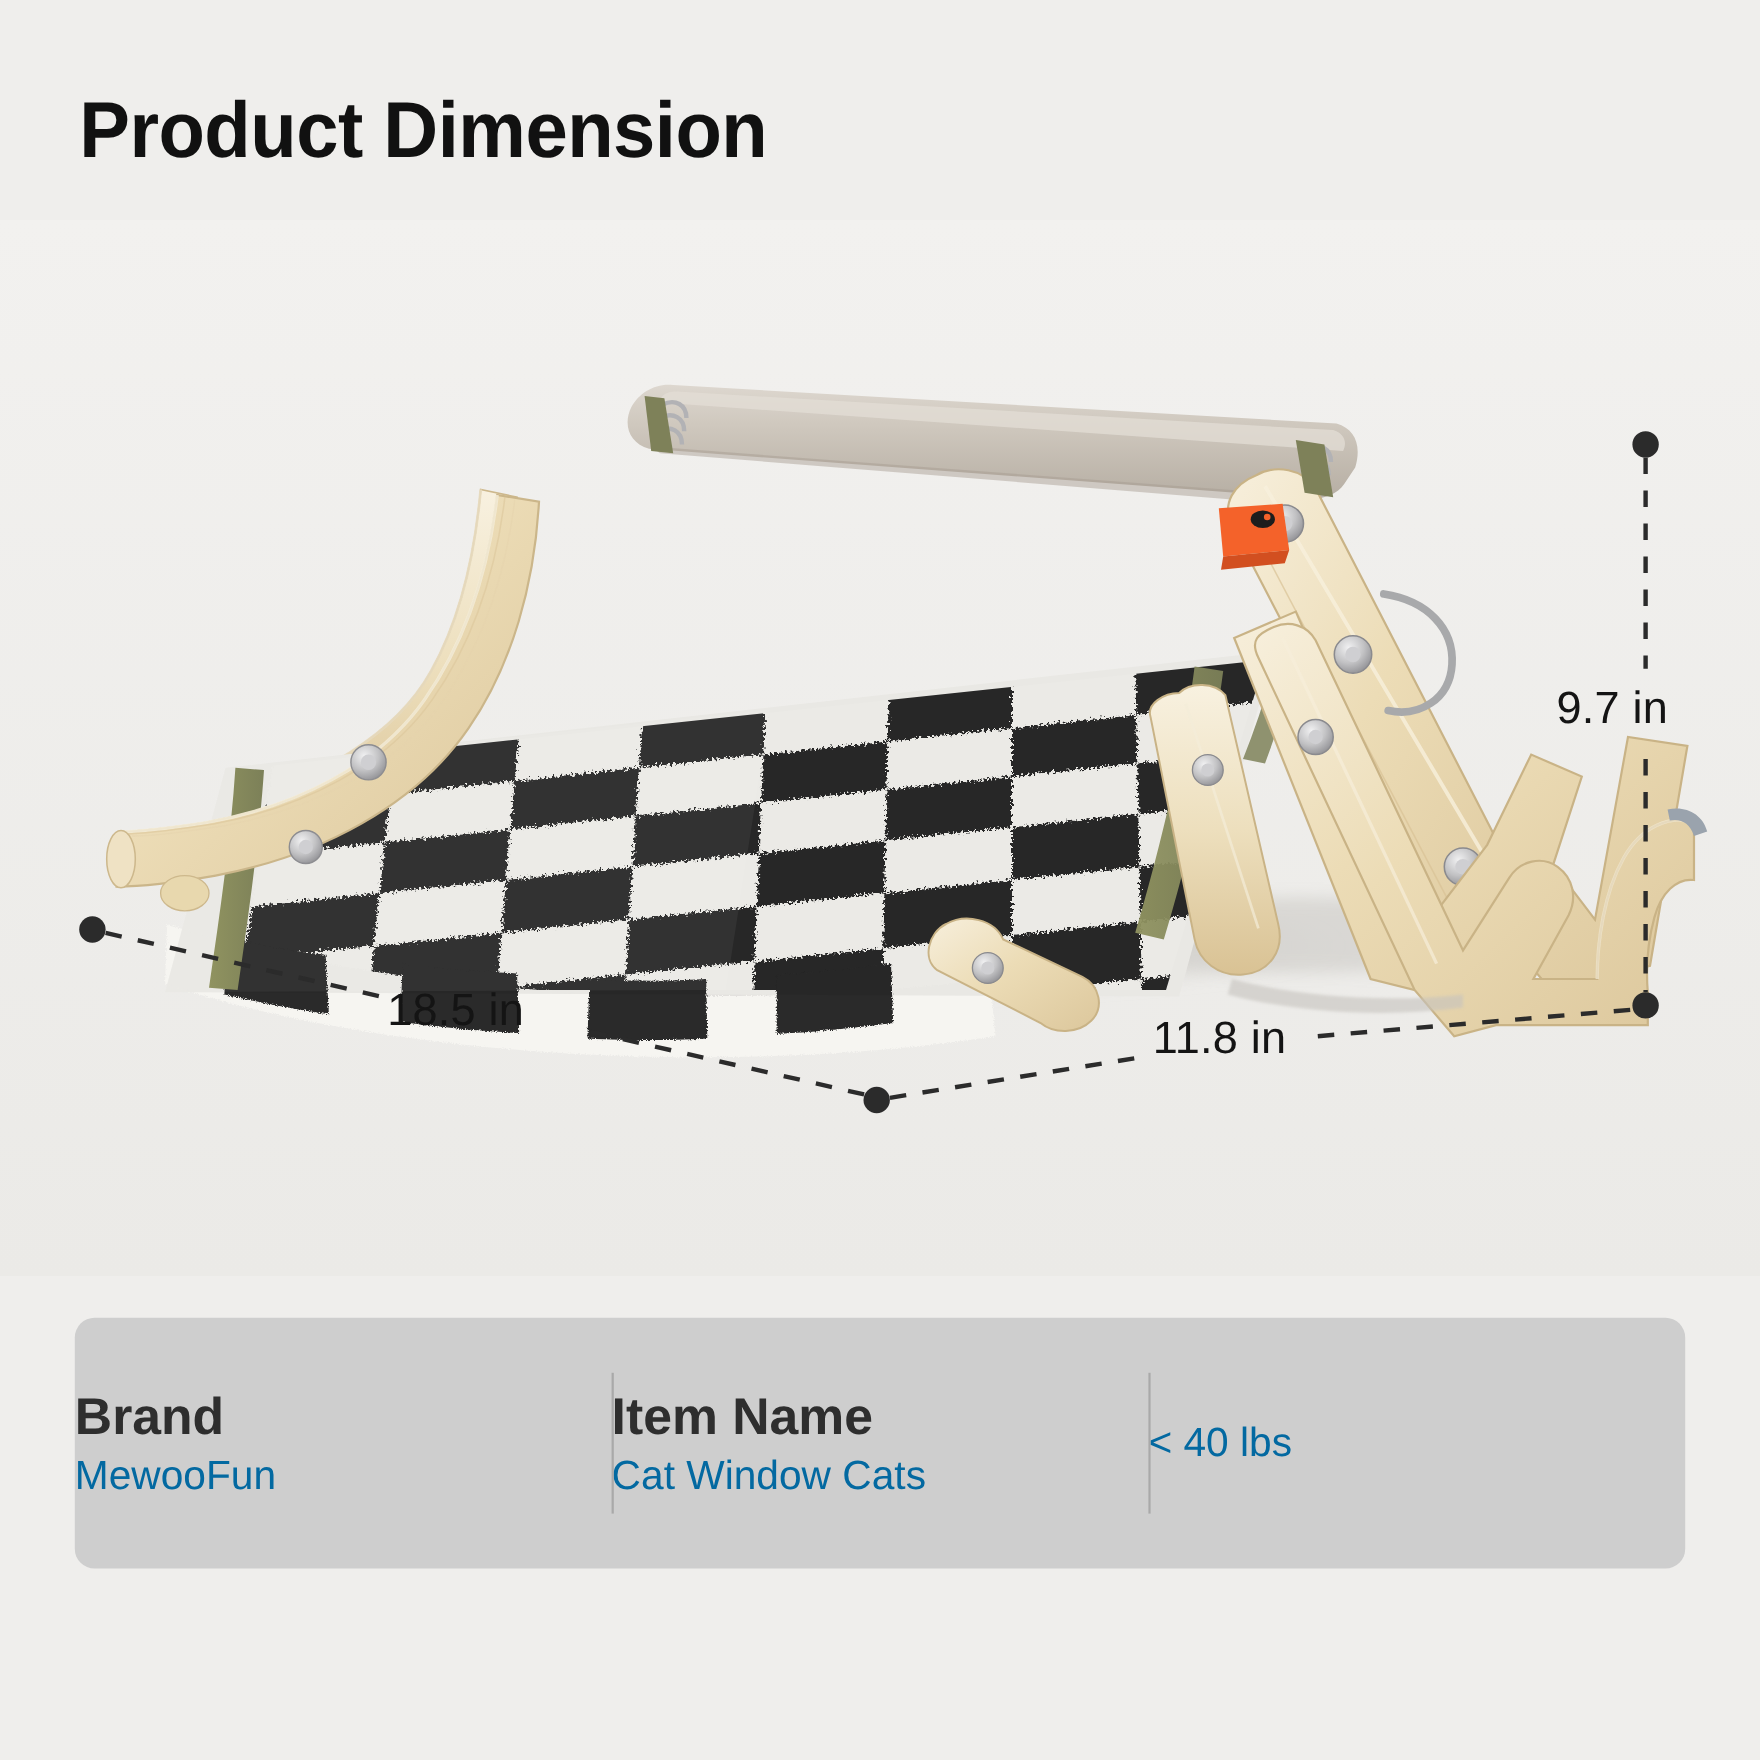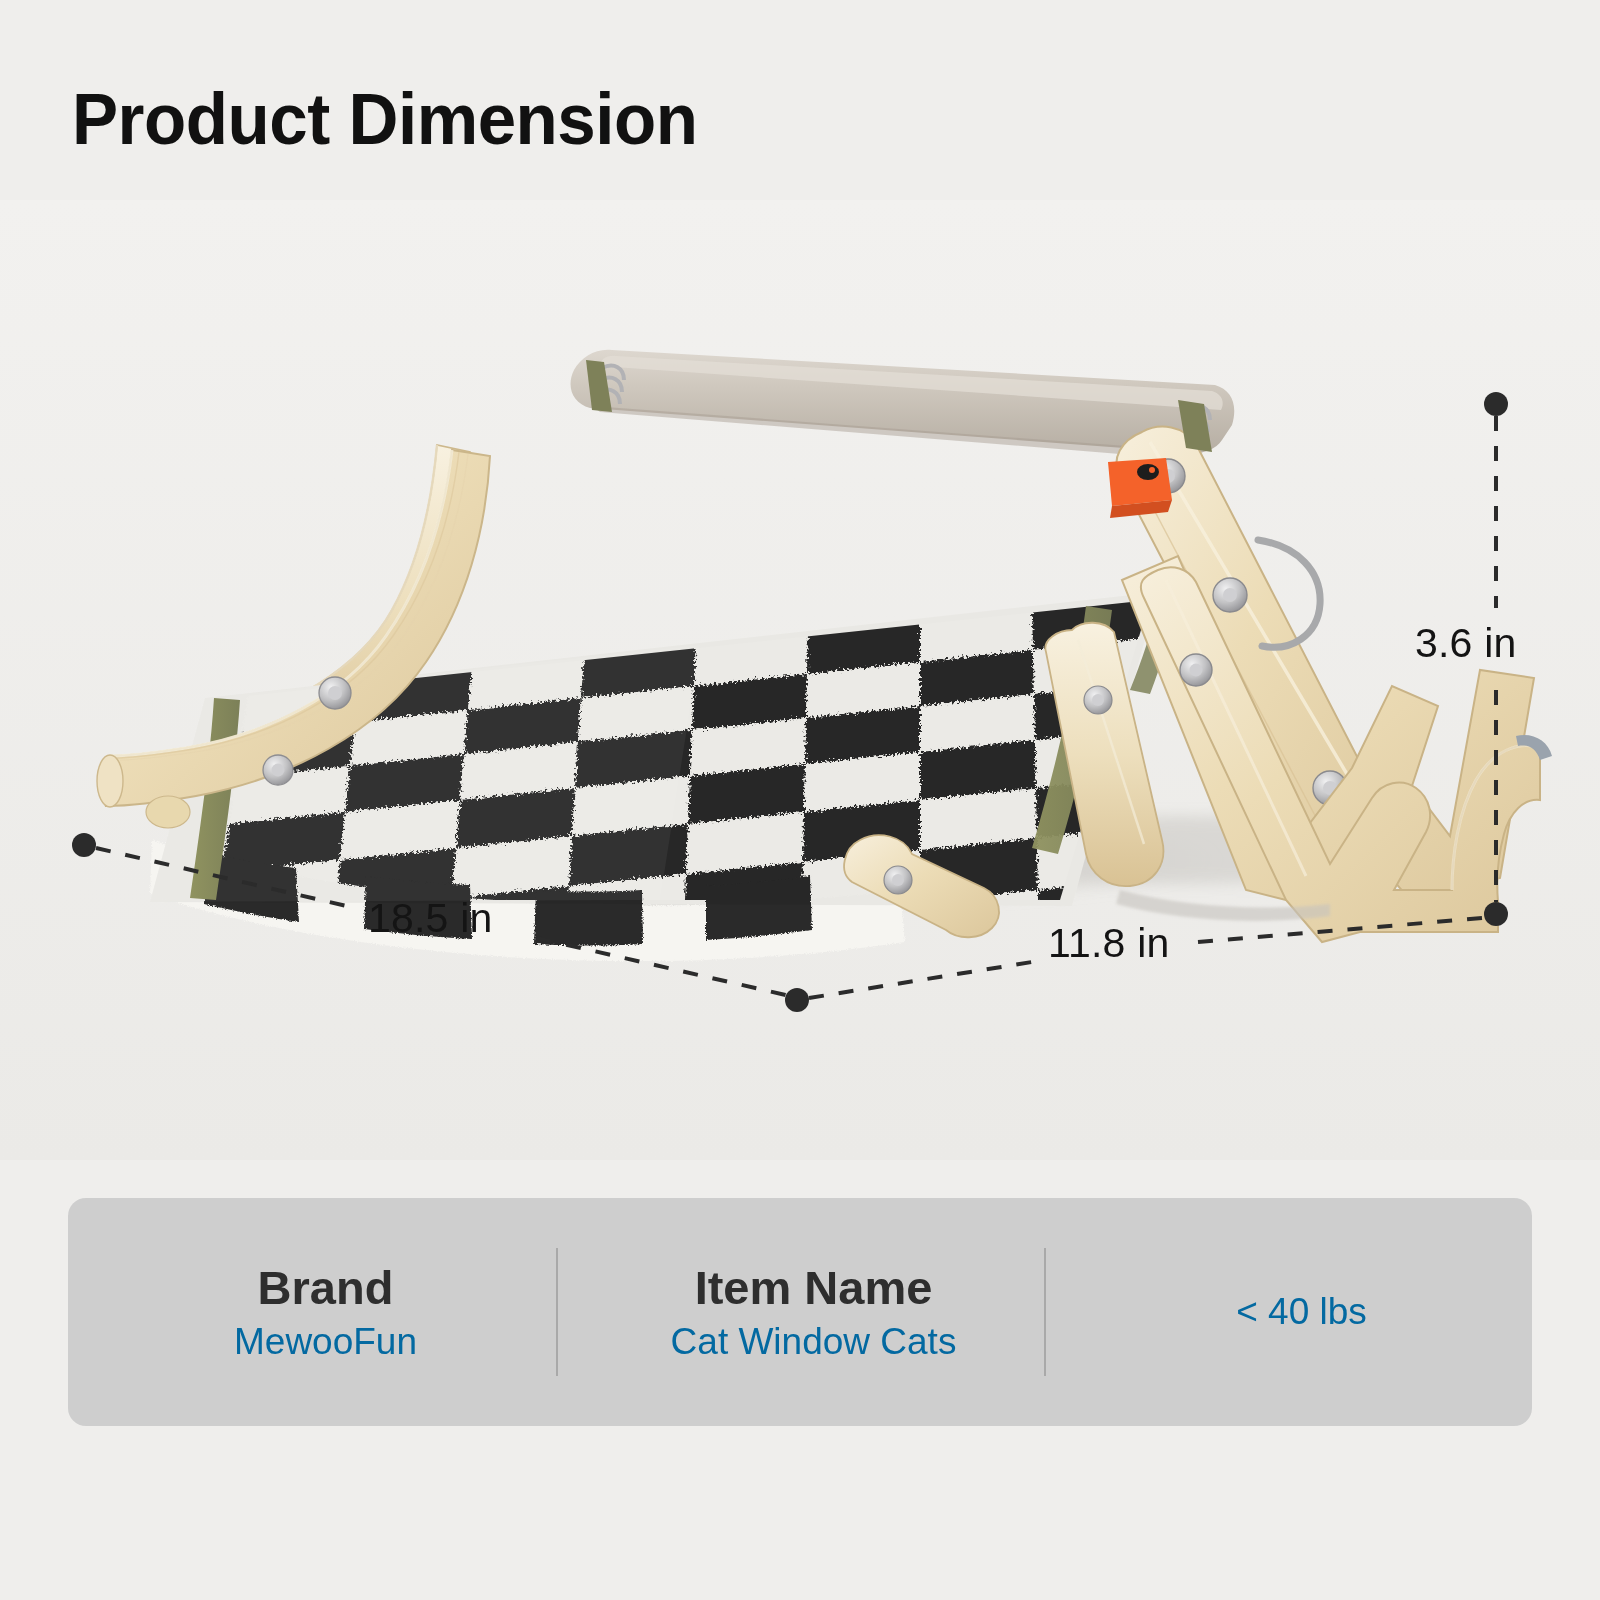--- a/index.html
+++ b/index.html
@@ -28,38 +28,37 @@
 
   
   .dim-layer{position:absolute;inset:0;pointer-events:none;}
   .dim-layer svg{width:1600px;height:1600px;display:block;}
   .dimlabel{
     position:absolute;
     font-size:41px;color:#141414;font-weight:400;
     white-space:nowrap;
     letter-spacing:.2px;
   }
-  #lbl-185{left:368px;top:895px;}
+  #lbl-185{left:352px;top:895px;}
   #lbl-156{left:1048px;top:920px;}
   #lbl-85 {left:1415px;top:620px;}
 
   
   .infobar{
     position:absolute;left:68px;top:1198px;
     width:1464px;height:228px;
     background:#cecece;
     border-radius:18px;
     display:flex;align-items:center;
   }
   .infocol{
     flex:1 1 0;
-    display:flex;flex-direction:column;align-items:center;justify-content:center;
+    display:flex;flex-direction:column;align-items:flex-start;justify-content:center;
     position:relative;
     height:100%;
-    padding-left:27px;
   }
   .infocol + .infocol::before{
     content:"";position:absolute;left:0;top:50px;bottom:50px;
     width:2px;background:#a9a9a9;
   }
   .info-head{
     font-size:47px;font-weight:700;color:#2e2e2e;
     line-height:1.12;white-space:nowrap;
     margin-bottom:6px;
   }
@@ -442,21 +441,21 @@
       <g>
         <circle cx="1496" cy="404" r="12" fill="#2b2b2b"></circle>
         <line x1="1496" y1="416" x2="1496" y2="608" stroke="#2b2b2b" stroke-width="4" stroke-dasharray="15 15" stroke-linecap="butt"></line>
         <line x1="1496" y1="690" x2="1496" y2="902" stroke="#2b2b2b" stroke-width="4" stroke-dasharray="15 15" stroke-linecap="butt"></line>
         <circle cx="1496" cy="914" r="12" fill="#2b2b2b"></circle>
       </g>
     </svg>
 
     <div class="dimlabel" id="lbl-185">18.5 in</div>
     <div class="dimlabel" id="lbl-156">11.8 in</div>
-    <div class="dimlabel" id="lbl-85">3.6 in</div>
+    <div class="dimlabel" id="lbl-85">9.7 in</div>
   </div>
 
   <div class="infobar">
     <div class="infocol">
       <div class="info-head">Brand</div>
       <div class="info-val">MewooFun</div>
     </div>
     <div class="infocol">
       <div class="info-head">Item Name</div>
       <div class="info-val">Cat Window Cats</div>

